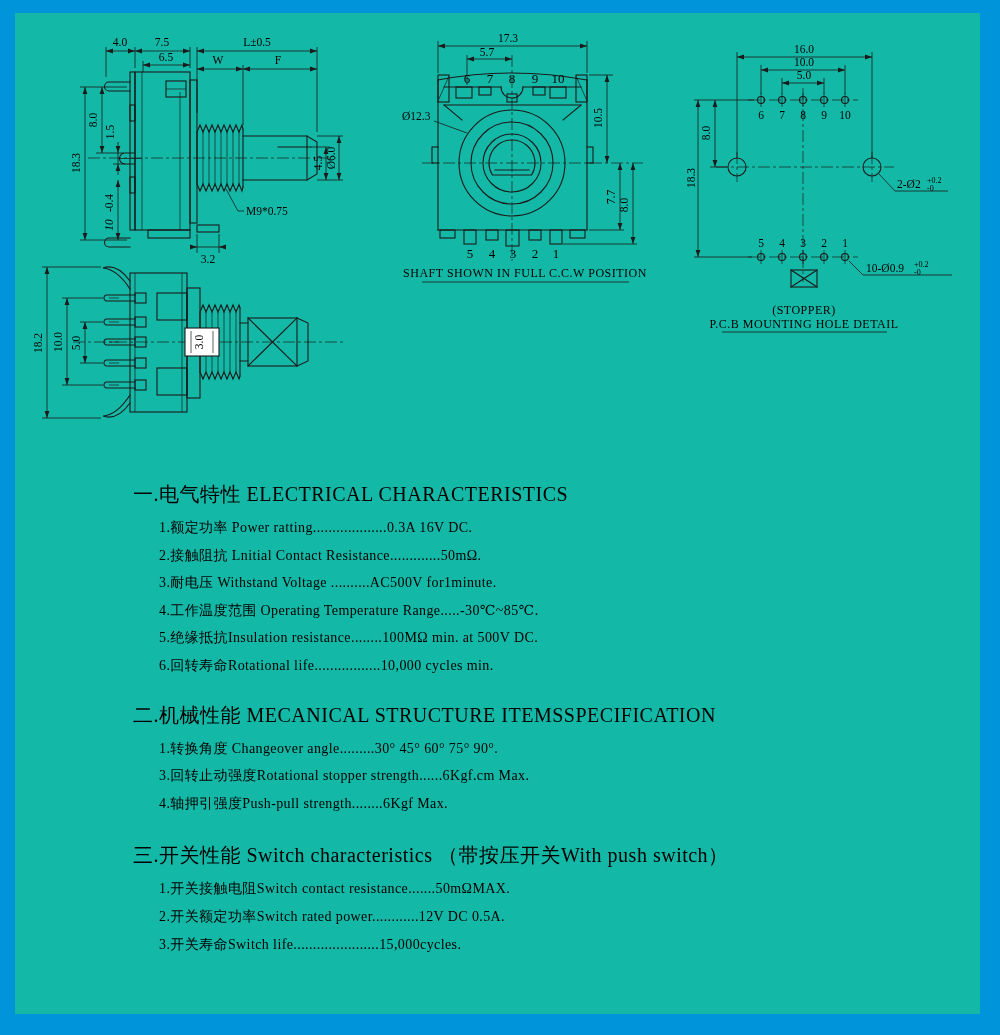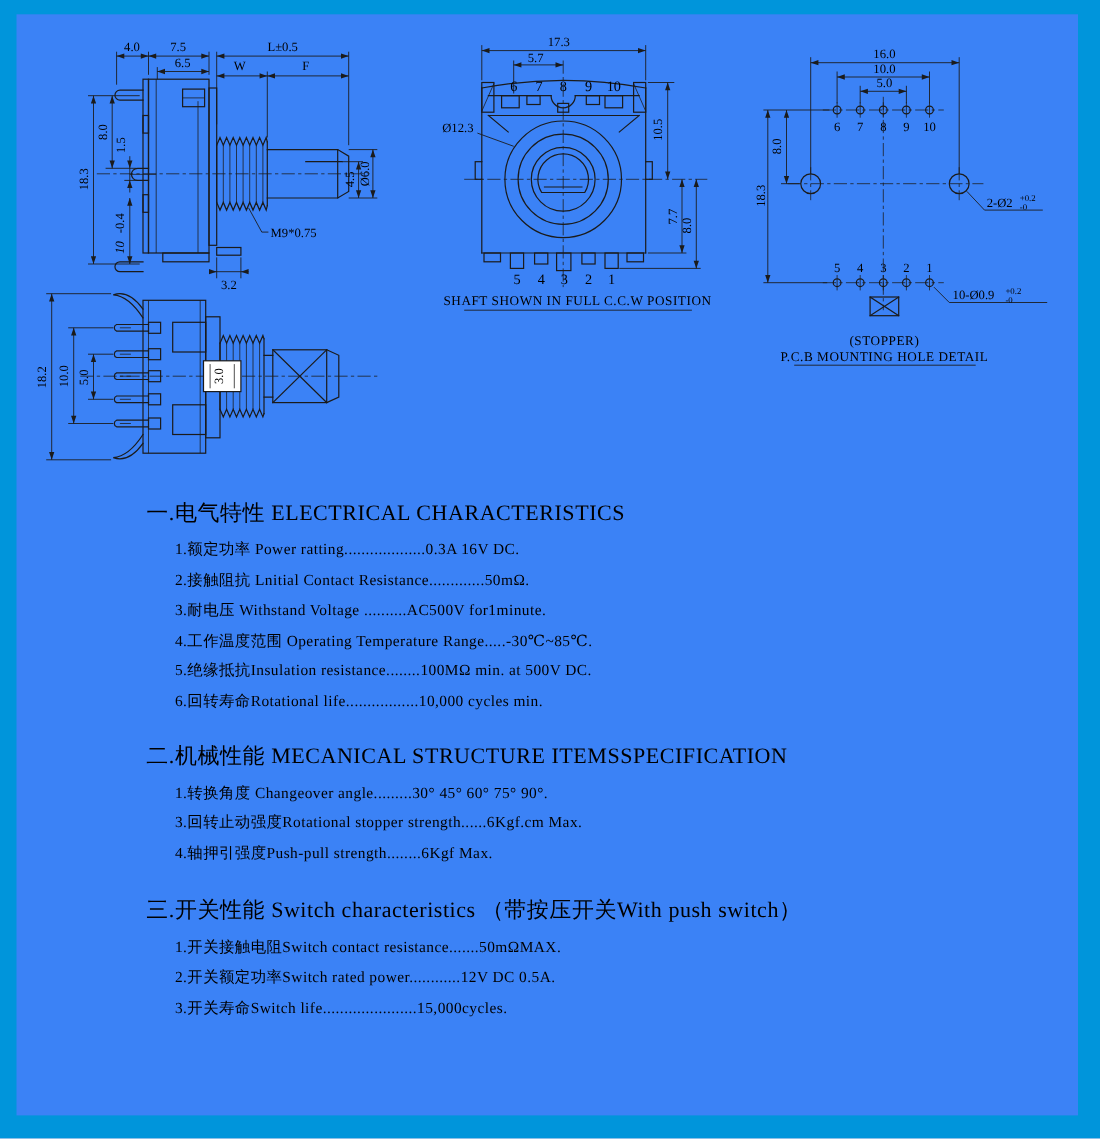--- a/index.html
+++ b/index.html
@@ -1,32 +1,32 @@
 <!DOCTYPE html>
 <html><head>
 <meta charset="utf-8">
 <style>
   html,body{margin:0;padding:0;background:#e8e8e8}
   .page{position:relative;width:1000px;height:1035px;background:#0095db;overflow:hidden;
         font-family:"Liberation Serif","DejaVu Serif",serif}
-  .sheet{position:absolute;left:15px;top:13px;right:20px;bottom:21px;background:#3b82f6}
+  .sheet{position:absolute;left:15px;top:13px;right:20px;bottom:21px;background:#14b8a6}
   svg.draw{position:absolute;overflow:visible}
   .ln{fill:none;stroke:#1b1b1b;stroke-width:1.1;stroke-linecap:square}
   .lnw{fill:#ffffff;stroke:#1b1b1b;stroke-width:1.1}
   .thin{fill:none;stroke:#1b1b1b;stroke-width:.7}
   .cl{fill:none;stroke:#1b1b1b;stroke-width:.7;stroke-dasharray:12 3 3 3}
   .dim{fill:none;stroke:#1b1b1b;stroke-width:.8}
   .arr{fill:#1b1b1b;stroke:none}
   text{fill:#000}
   .dt{font:11.5px "Liberation Serif",serif}
   .dti{font:italic 11.5px "Liberation Serif",serif}
   .dts{font:8px "Liberation Serif",serif}
   .pn{font:13px "Liberation Serif",serif}
   .cap{font:12px "Liberation Serif",serif;letter-spacing:.5px}
-  .specs{position:absolute;left:118px;top:441px;width:780px;color:#000}
+  .specs{position:absolute;left:118px;top:468px;width:780px;color:#000}
   .sec1{margin-bottom:22px}
   .sec2{margin-bottom:25px}
   .sec-title{font-size:20px;font-weight:normal;margin:0 0 7px 0;letter-spacing:.5px;line-height:26px;white-space:nowrap}
   .item{font-size:14px;margin:0 0 0 26px;line-height:27.6px;letter-spacing:.4px;white-space:nowrap}
   .item.alt{letter-spacing:0;font-size:17px}
 </style>
 </head>
 <body>
 
 <div class="page">

